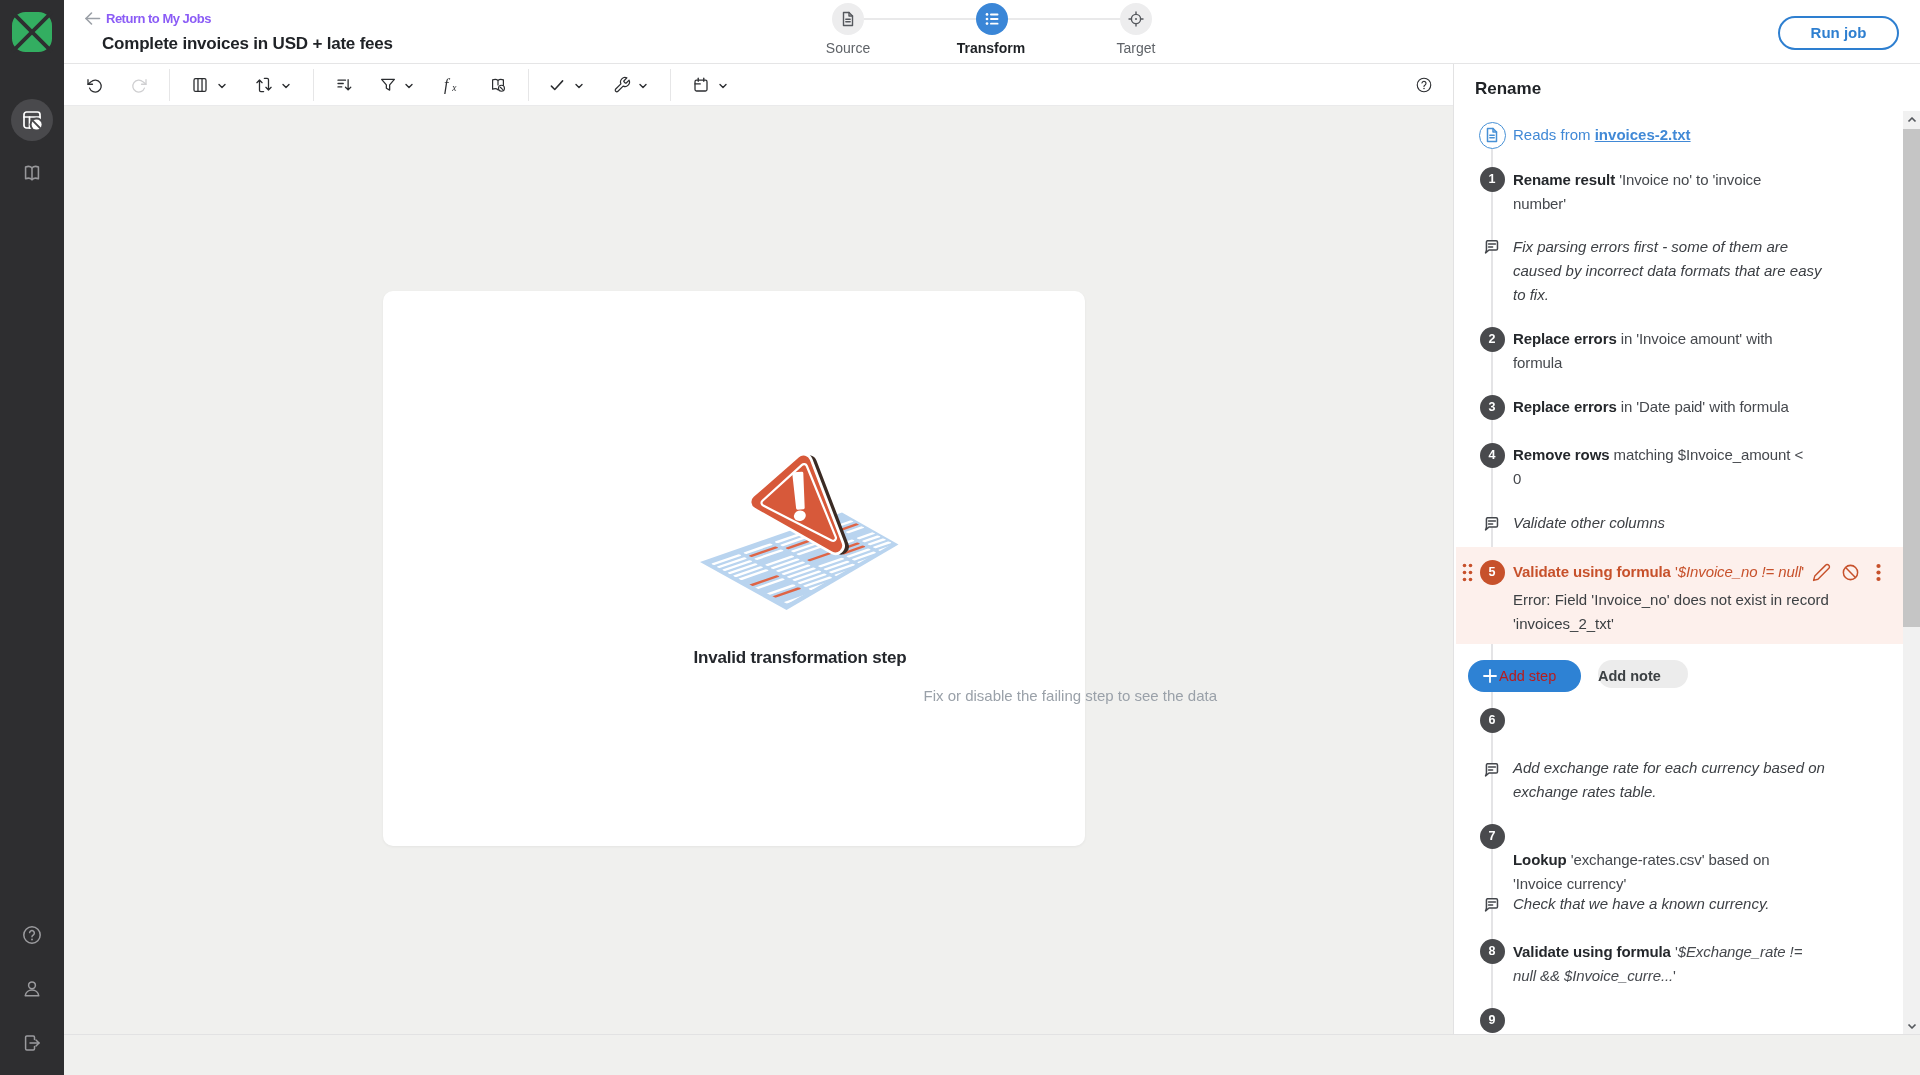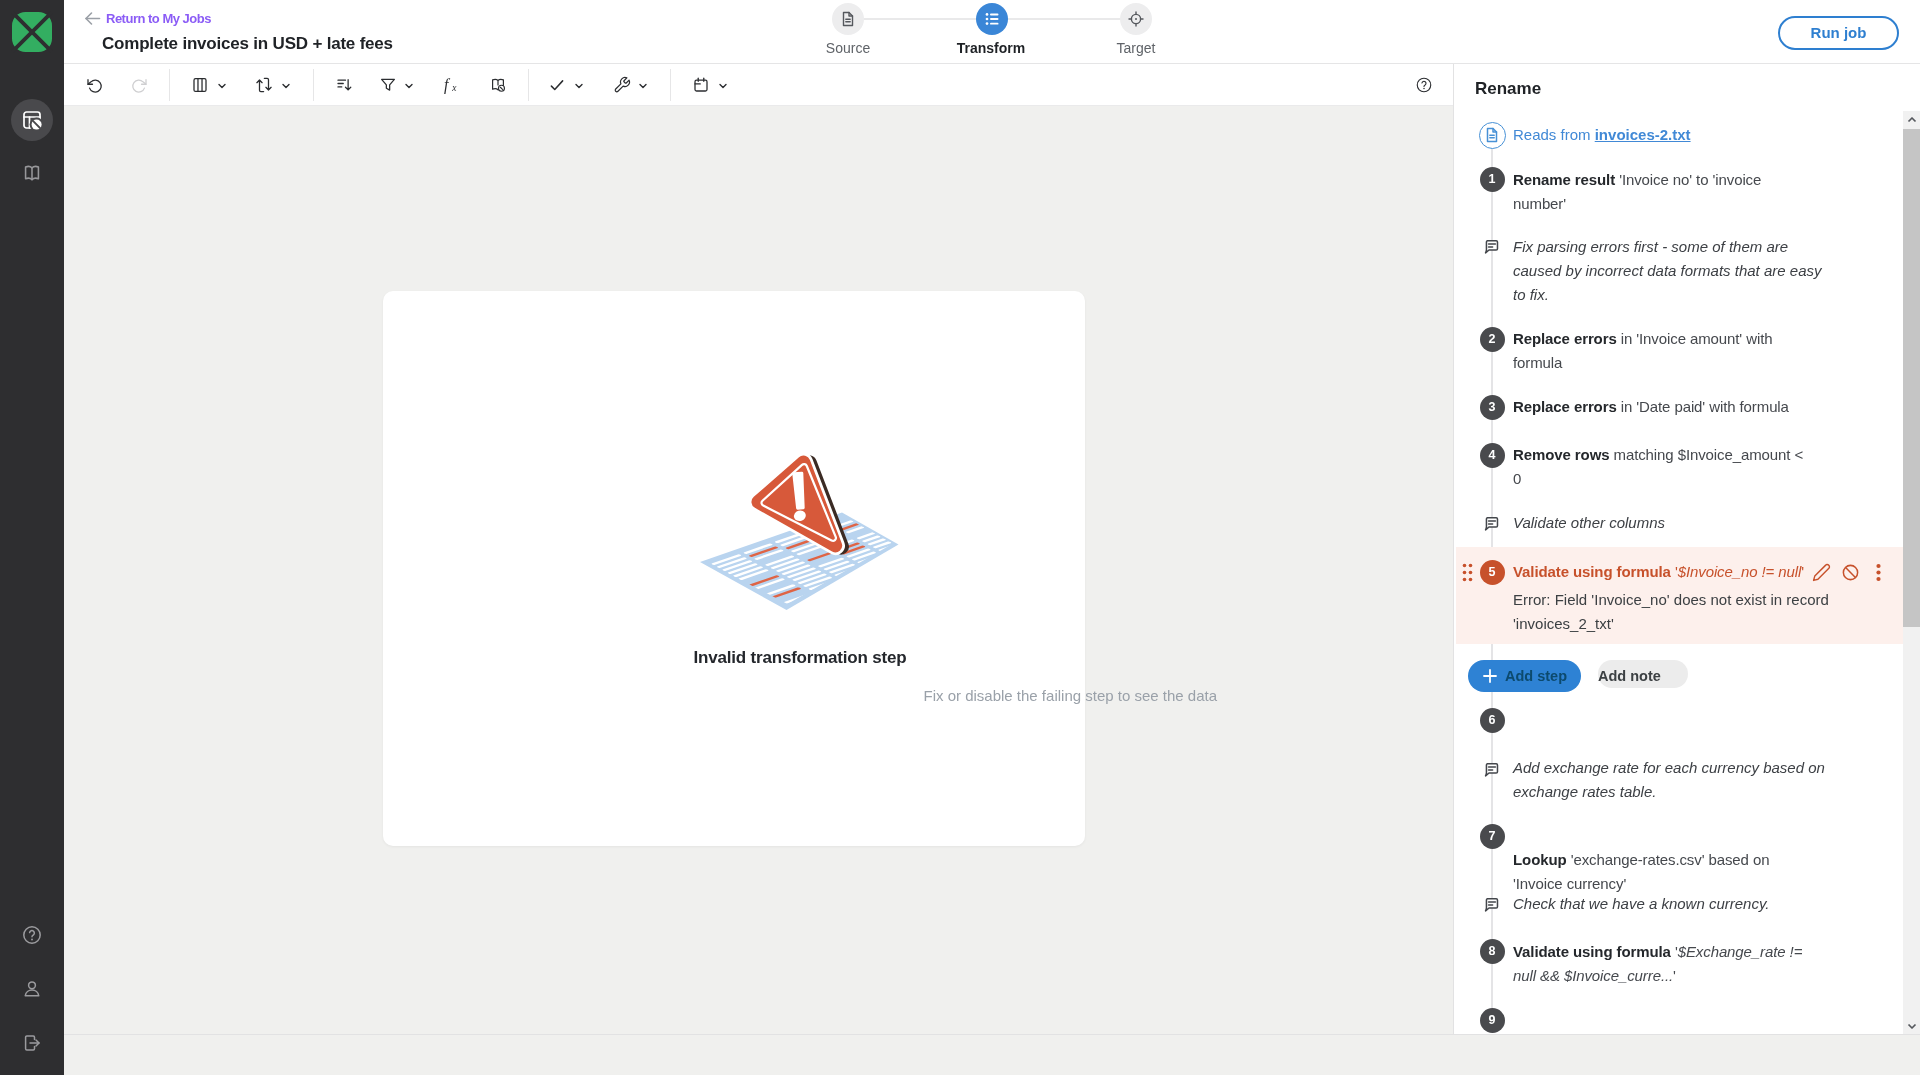--- a/index.html
+++ b/index.html
@@ -253,21 +253,21 @@
         <circle cx="8.5" cy="9.5" r="2.1"></circle>
         <circle cx="8.5" cy="16" r="2.1"></circle>
   </svg>
   <div class="abs" style="left:59px;top:524px;font-size:15px;line-height:24px;color:#3c4043">Error: Field 'Invoice_no' does not exist in record<br>'invoices_2_txt'</div>
 
   <div class="abs" style="left:14px;top:596px;width:113px;height:32px;border-radius:16px;background:#2e82d4"></div>
   <svg class="abs" style="left:29px;top:605px" width="14" height="14" viewBox="0 0 14 14" fill="none" stroke="#fff" stroke-width="1.8" stroke-linecap="round">
     <line x1="7" y1="1" x2="7" y2="13"></line>
         <line x1="1" y1="7" x2="13" y2="7"></line>
   </svg>
-  <div class="abs" style="left:51px;top:604px;font-size:14.5px;font-weight:bold;color:#0c4a6e">Add step</div>
+  <div class="abs" style="left:45px;top:604px;font-size:14.5px;font-weight:normal;color:#b91c1c">Add step</div>
   <div class="abs" style="left:144px;top:596px;width:90px;height:28px;border-radius:16px;background:#ececec;text-align:left;line-height:32px;font-size:14.5px;font-weight:600;color:#3c4043">Add note</div>
 
   <div class="stcirc" style="left:25.5px;top:643.5px">6</div>
 
   <svg class="noteic" style="top:697px" viewBox="0 0 20 20" fill="none" stroke="#43464b" stroke-width="1.9" stroke-linecap="round" stroke-linejoin="round">
     <path fill="#fff" d="M5.5 3.5 h11 a1.6 1.6 0 0 1 1.6 1.6 v8.3 a1.6 1.6 0 0 1 -1.6 1.6 H7.5 L3.2 18.6 c0.8 -1.7 1.1 -2.9 1.1 -3.8 V5.1 a1.6 1.6 0 0 1 1.2 -1.6 z"></path>
     <line x1="7" y1="7.6" x2="15.5" y2="7.6"></line>
         <line x1="7" y1="11.2" x2="12" y2="11.2"></line>
   </svg>
   <div class="note" style="top:692px">Add exchange rate for each currency based on<br>exchange rates table.</div>

